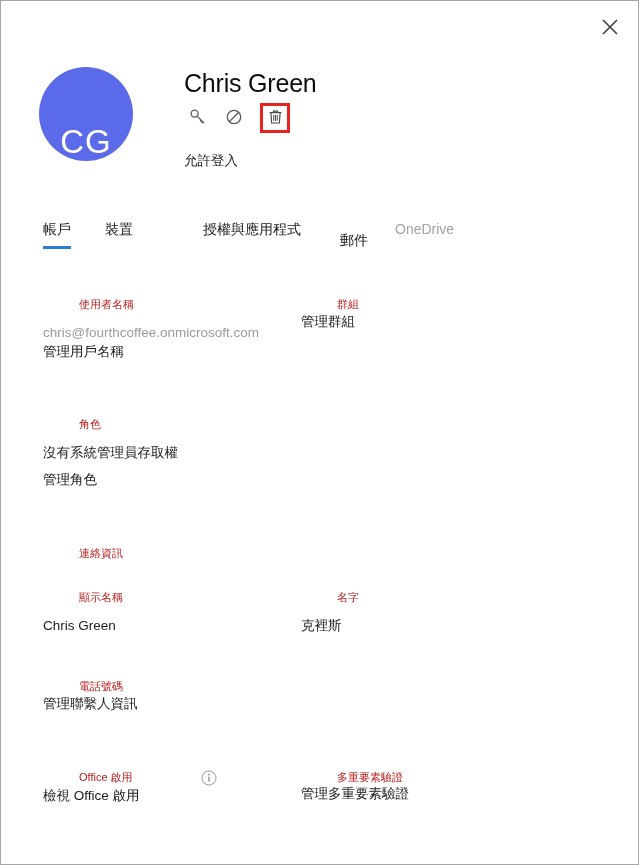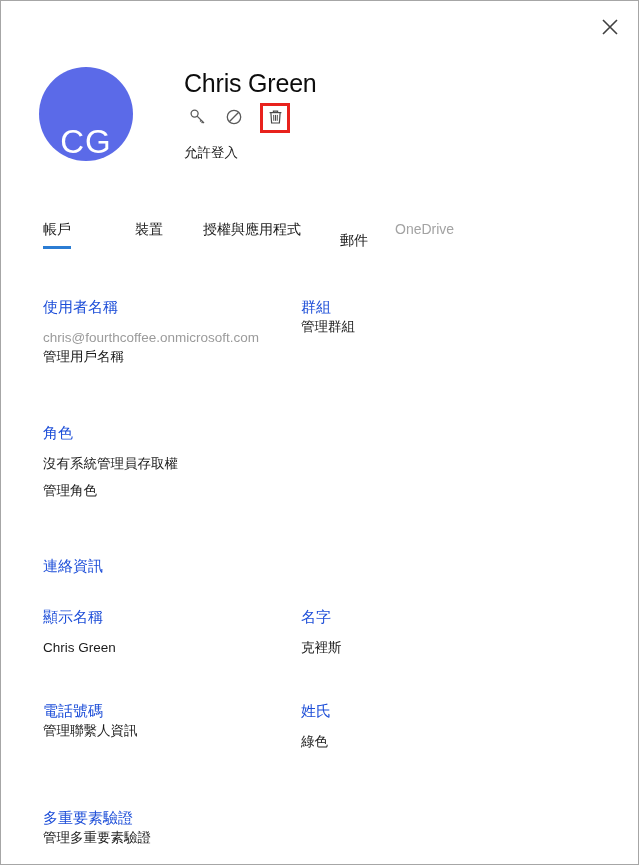--- a/index.html
+++ b/index.html
@@ -100,21 +100,21 @@
   .icon-btn.highlighted {
     border: 3px solid #e8221d;
     width: 30px;
     height: 30px;
     box-sizing: border-box;
     margin-left: 4px;
   }
   .signin-status {
     font-size: 13.5px;
     color: #1b1b1b;
-    margin-top: 13px;
+    margin-top: 21px;
     line-height: 1.2;
   }
 
   
   .tabs {
     position: absolute;
     top: 220px;
     left: 42px;
     right: 20px;
     display: flex;
@@ -155,23 +155,24 @@
     width: 560px;
   }
   .field-group {
     display: flex;
     width: 100%;
   }
   .col-left  { width: 258px; flex: 0 0 258px; }
   .col-right { flex: 1 1 auto; }
 
   .f-label {
-    font-size: 15px;
-    color: #1d4ed8;
+    font-size: 11px;
+    color: #b91c1c;
     line-height: 1.35;
+    margin-left: 36px;
   }
   .f-value {
     font-size: 13.5px;
     color: #1b1b1b;
     line-height: 1.35;
     margin-top: 12px;
   }
   .f-value.muted { color: #9b9b9b; }
   .f-link {
     font-size: 13.5px;
@@ -252,21 +253,21 @@
           </span>
         </button>
       </div>
 
       <div class="signin-status">允許登入</div>
     </div>
   </div>
 
   <div class="tabs">
     <button class="tab active" style="position:absolute;left:0px;">帳戶</button>
-    <button class="tab" style="position:absolute;left:92px;">裝置</button>
+    <button class="tab" style="position:absolute;left:62px;">裝置</button>
     <button class="tab" style="position:absolute;left:160px;">授權與應用程式</button>
     <button class="tab" style="position:absolute;left:297px;margin-top:11px;">郵件</button>
     <button class="tab disabled" style="position:absolute;left:352px;">OneDrive</button>
   </div>
 
   <div class="fields">
 
     <div class="field-group">
       <div class="col-left">
         <div class="f-label">使用者名稱</div>
@@ -312,29 +313,38 @@
       </div>
     </div>
 
     <div class="spacer-md"></div>
 
     <div class="field-group">
       <div class="col-left">
         <div class="f-label">電話號碼</div>
         <div class="f-link">管理聯繫人資訊</div>
       </div>
-      <div class="col-right">
-        <div class="f-label">姓氏</div>
-        <div class="f-value">綠色</div>
-      </div>
     </div>
 
     <div class="spacer-lg"></div>
 
     <div class="field-group">
+      <div class="col-left">
+        <div class="label-with-info">
+          <span class="f-label">Office 啟用</span>
+          <span class="info-icon">
+            <svg width="16" height="16" viewBox="0 0 16 16" aria-hidden="true">
+              <circle cx="8" cy="8" r="7" fill="none" stroke="#9a9a9a" stroke-width="1"></circle>
+              <circle cx="8" cy="4.6" r="0.85" fill="#7a7a7a"></circle>
+              <path d="M8 6.8 L8 11.6" stroke="#7a7a7a" stroke-width="1.2" fill="none"></path>
+            </svg>
+          </span>
+        </div>
+        <div class="f-link">檢視 Office 啟用</div>
+      </div>
       <div class="col-right">
         <div class="f-label">多重要素驗證</div>
         <div class="f-link">管理多重要素驗證</div>
       </div>
     </div>
 
   </div>
 </div>
 
 </body></html>

